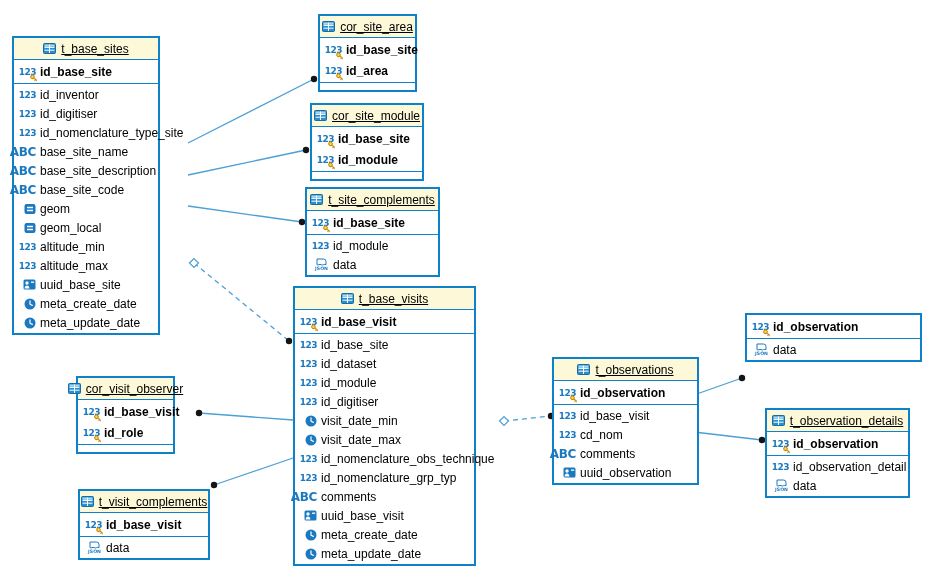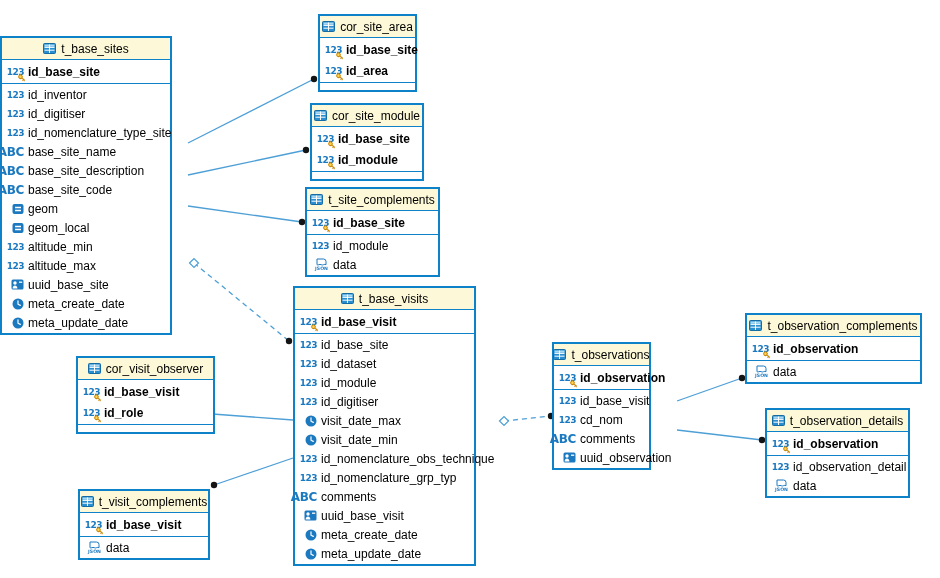--- a/index.html
+++ b/index.html
@@ -2,21 +2,21 @@
 <html><head>
 <meta charset="utf-8">
 <style>
   html,body{margin:0;padding:0;background:#fff;}
   #canvas{position:relative;width:940px;height:578px;background:#fff;overflow:hidden;
           font-family:"Liberation Sans",sans-serif;font-size:12px;color:#000;
           --border:#0e82c8;--header:#fcf8d8;--line:#4d9fd6;--iconblue:#1b79c0;}
   #wires{position:absolute;left:0;top:0;z-index:0;}
   .tbl{position:absolute;background:#fff;border:2px solid var(--border);z-index:1;box-sizing:border-box;}
   .tbl-header{display:flex;align-items:center;justify-content:center;gap:5px;height:21px;
-              background:var(--header);border-bottom:1px solid var(--border);padding:0 17px;white-space:nowrap;}
+              background:var(--header);border-bottom:1px solid var(--border);padding:0 17px;white-space:nowrap;text-decoration:underline;}
   .tbl-title{color:#000;}
   .tbl-pk{border-bottom:1px solid var(--border);padding:1px 0;}
   .tbl-pk .row{height:21px;font-weight:bold;}
   .tbl-body{padding:1px 0;min-height:5px;}
   .row{display:flex;align-items:center;gap:4px;height:19px;padding:0 6px 0 4px;white-space:nowrap;}
   .iconw{position:relative;width:18px;height:14px;display:inline-flex;align-items:center;
          justify-content:flex-end;flex:none;}
   .ticon-int{color:var(--iconblue);font-size:9px;font-weight:bold;letter-spacing:-0.5px;
              font-family:"DejaVu Sans",sans-serif;}
   .ticon-abc{color:var(--iconblue);font-size:12px;font-weight:bold;letter-spacing:-0.3px;
@@ -43,21 +43,21 @@
       <line x1="214" y1="485" x2="293" y2="458" stroke="#4d9fd6" stroke-width="1.3"></line>
       <circle cx="214" cy="485" r="3.2" fill="#141414"></circle>
       <line x1="504" y1="421" x2="551" y2="416" stroke="#4d9fd6" stroke-width="1.3" stroke-dasharray="5 4"></line>
       <polygon points="499.5,421 504,416.5 508.5,421 504,425.5" fill="#fff" stroke="#4d9fd6" stroke-width="1.2"></polygon>
       <circle cx="551" cy="416" r="3.2" fill="#141414"></circle>
       <line x1="677" y1="401" x2="742" y2="378" stroke="#4d9fd6" stroke-width="1.3"></line>
       <circle cx="742" cy="378" r="3.2" fill="#141414"></circle>
       <line x1="677" y1="430" x2="762" y2="440" stroke="#4d9fd6" stroke-width="1.3"></line>
       <circle cx="762" cy="440" r="3.2" fill="#141414"></circle>
     </svg>
-<div class="tbl" style="left: 0; top: 36px; width: 172px;">
+<div class="tbl" style="left: 12px; top: 36px; width: 148px;">
       <div class="tbl-header">
         <span style="line-height: 0;"><svg width="13" height="11">
             <rect x="0.5" y="0.5" width="12" height="10" rx="1" fill="#2a8fd0" stroke="#156ba3"></rect>
             <rect x="1.5" y="1.5" width="10" height="2.2" fill="#a8d8f2"></rect>
             <path d="M6.5 1.5v8.5M1.5 4.4h10M1.5 7.2h10" stroke="#fff" stroke-width="1" fill="none"></path>
           </svg></span>
         <span class="tbl-title">t_base_sites</span>
       </div>
       <div class="tbl-pk">
         <div class="row">
@@ -334,30 +334,30 @@
           </span>
           <span class="fname">id_digitiser</span>
         </div>
         <div class="row">
           <span class="iconw">
             <svg width="12" height="12">
               <circle cx="6" cy="6" r="5.5" fill="#1b79c0"></circle>
               <path d="M6 2.8v3.4l2.3 1.2" stroke="#fff" stroke-width="1.2" fill="none" stroke-linecap="round"></path>
             </svg>
           </span>
-          <span class="fname">visit_date_max</span>
+          <span class="fname">visit_date_min</span>
         </div>
         <div class="row">
           <span class="iconw">
             <svg width="12" height="12">
               <circle cx="6" cy="6" r="5.5" fill="#1b79c0"></circle>
               <path d="M6 2.8v3.4l2.3 1.2" stroke="#fff" stroke-width="1.2" fill="none" stroke-linecap="round"></path>
             </svg>
           </span>
-          <span class="fname">visit_date_min</span>
+          <span class="fname">visit_date_max</span>
         </div>
         <div class="row">
           <span class="iconw">
             <span class="ticon-int">123</span>
           </span>
           <span class="fname">id_nomenclature_obs_technique</span>
         </div>
         <div class="row">
           <span class="iconw">
             <span class="ticon-int">123</span>
@@ -394,21 +394,21 @@
           <span class="iconw">
             <svg width="12" height="12">
               <circle cx="6" cy="6" r="5.5" fill="#1b79c0"></circle>
               <path d="M6 2.8v3.4l2.3 1.2" stroke="#fff" stroke-width="1.2" fill="none" stroke-linecap="round"></path>
             </svg>
           </span>
           <span class="fname">meta_update_date</span>
         </div>
       </div>
     </div>
-    <div class="tbl" style="left: 76px; top: 356px; width: 139px;">
+    <div class="tbl" style="left: 76px; top: 376px; width: 99px;">
       <div class="tbl-header">
         <span style="line-height: 0;"><svg width="13" height="11">
             <rect x="0.5" y="0.5" width="12" height="10" rx="1" fill="#2a8fd0" stroke="#156ba3"></rect>
             <rect x="1.5" y="1.5" width="10" height="2.2" fill="#a8d8f2"></rect>
             <path d="M6.5 1.5v8.5M1.5 4.4h10M1.5 7.2h10" stroke="#fff" stroke-width="1" fill="none"></path>
           </svg></span>
         <span class="tbl-title">cor_visit_observer</span>
       </div>
       <div class="tbl-pk">
         <div class="row">
@@ -466,21 +466,21 @@
           <span class="iconw">
             <svg width="15" height="13" viewBox="0 0 15 13">
               <path d="M3 1h6.5a2.5 2.5 0 0 1 2.5 2.5v3.2c-1.6-1.1-3.2 1-4.8 0s-3.2 1-4.2 0z" fill="#fff" stroke="#1b79c0" stroke-width="1"></path>
               <text x="7.5" y="12.4" text-anchor="middle" font-size="4.6" font-weight="bold" fill="#1b79c0" font-family="DejaVu Sans">JSON</text>
             </svg>
           </span>
           <span class="fname">data</span>
         </div>
       </div>
     </div>
-    <div class="tbl" style="left: 552px; top: 342px; width: 99px;">
+    <div class="tbl" style="left: 552px; top: 357px; width: 147px;">
       <div class="tbl-header">
         <span style="line-height: 0;"><svg width="13" height="11">
             <rect x="0.5" y="0.5" width="12" height="10" rx="1" fill="#2a8fd0" stroke="#156ba3"></rect>
             <rect x="1.5" y="1.5" width="10" height="2.2" fill="#a8d8f2"></rect>
             <path d="M6.5 1.5v8.5M1.5 4.4h10M1.5 7.2h10" stroke="#fff" stroke-width="1" fill="none"></path>
           </svg></span>
         <span class="tbl-title">t_observations</span>
       </div>
       <div class="tbl-pk">
         <div class="row">
@@ -522,28 +522,20 @@
               <circle cx="4" cy="4" r="1.7" fill="#fff"></circle>
               <path d="M1.6 9.4c0-2.1 1.2-3 2.4-3s2.4.9 2.4 3z" fill="#fff"></path>
               <path d="M8 3.2h3.2" stroke="#fff" stroke-width="1.3"></path>
             </svg>
           </span>
           <span class="fname">uuid_observation</span>
         </div>
       </div>
     </div>
     <div class="tbl" style="left: 745px; top: 313px; width: 177px;">
-      <div class="tbl-header">
-        <span style="line-height: 0;"><svg width="13" height="11">
-            <rect x="0.5" y="0.5" width="12" height="10" rx="1" fill="#2a8fd0" stroke="#156ba3"></rect>
-            <rect x="1.5" y="1.5" width="10" height="2.2" fill="#a8d8f2"></rect>
-            <path d="M6.5 1.5v8.5M1.5 4.4h10M1.5 7.2h10" stroke="#fff" stroke-width="1" fill="none"></path>
-          </svg></span>
-        <span class="tbl-title">t_observation_complements</span>
-      </div>
       <div class="tbl-pk">
         <div class="row">
           <span class="iconw">
             <span class="ticon-int">123</span>
             <span class="key-overlay"><svg width="10" height="10" viewBox="0 0 10 10">
                 <g transform="rotate(40 5 5)">
                   <circle cx="3" cy="5" r="1.8" fill="#ffd34d" stroke="#c8860a"></circle>
                   <path d="M4.8 5h3.6M7 5v1.7M8.4 5v1.3" stroke="#c8860a" stroke-width="1" fill="none"></path>
                 </g>
               </svg></span>

